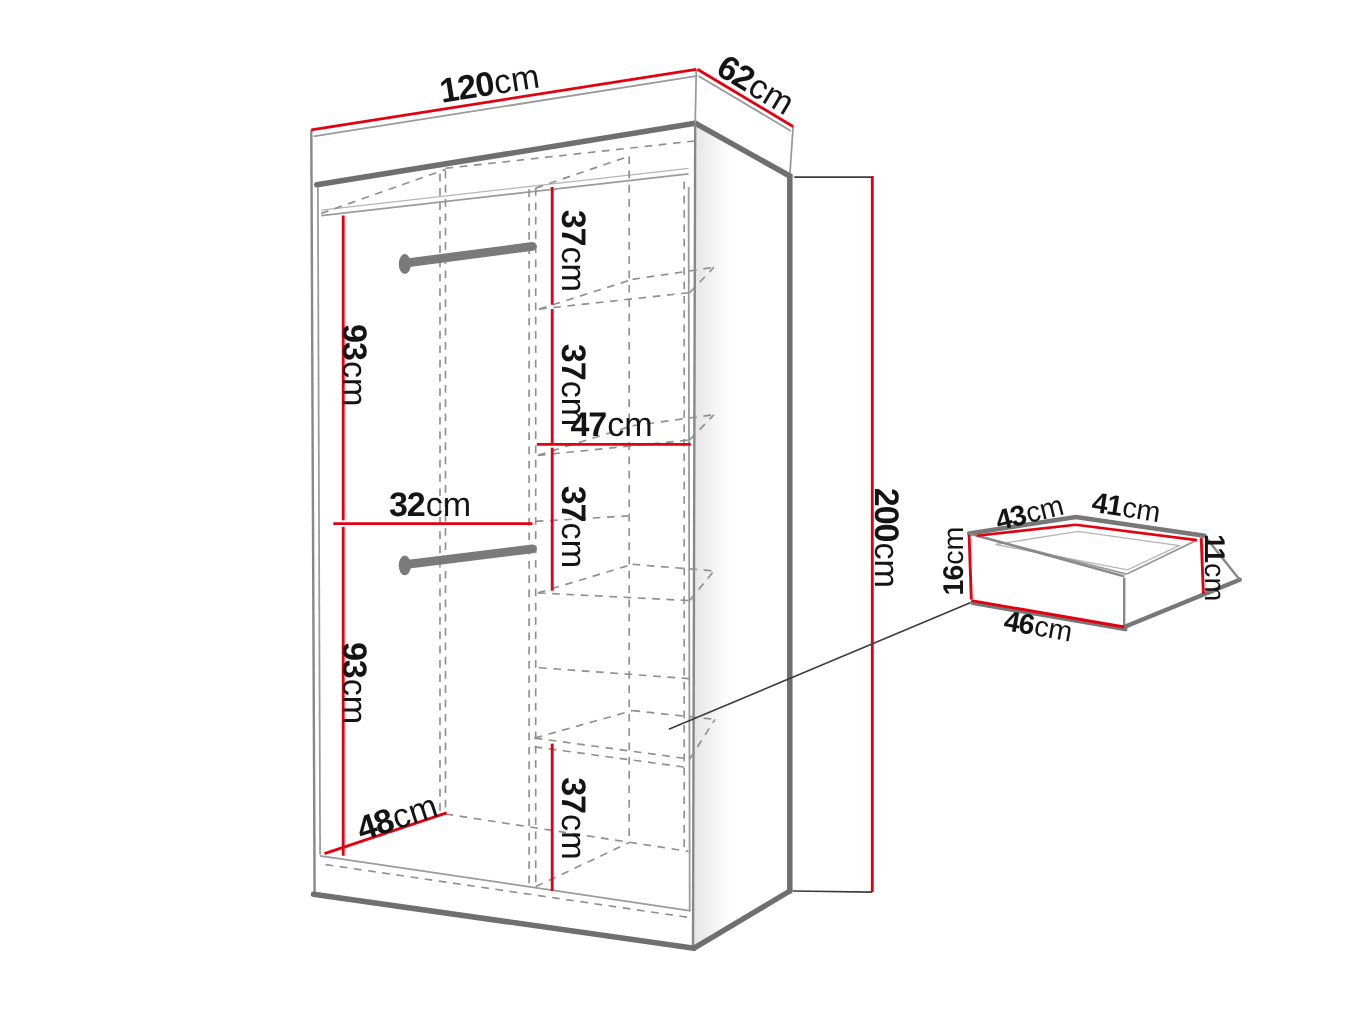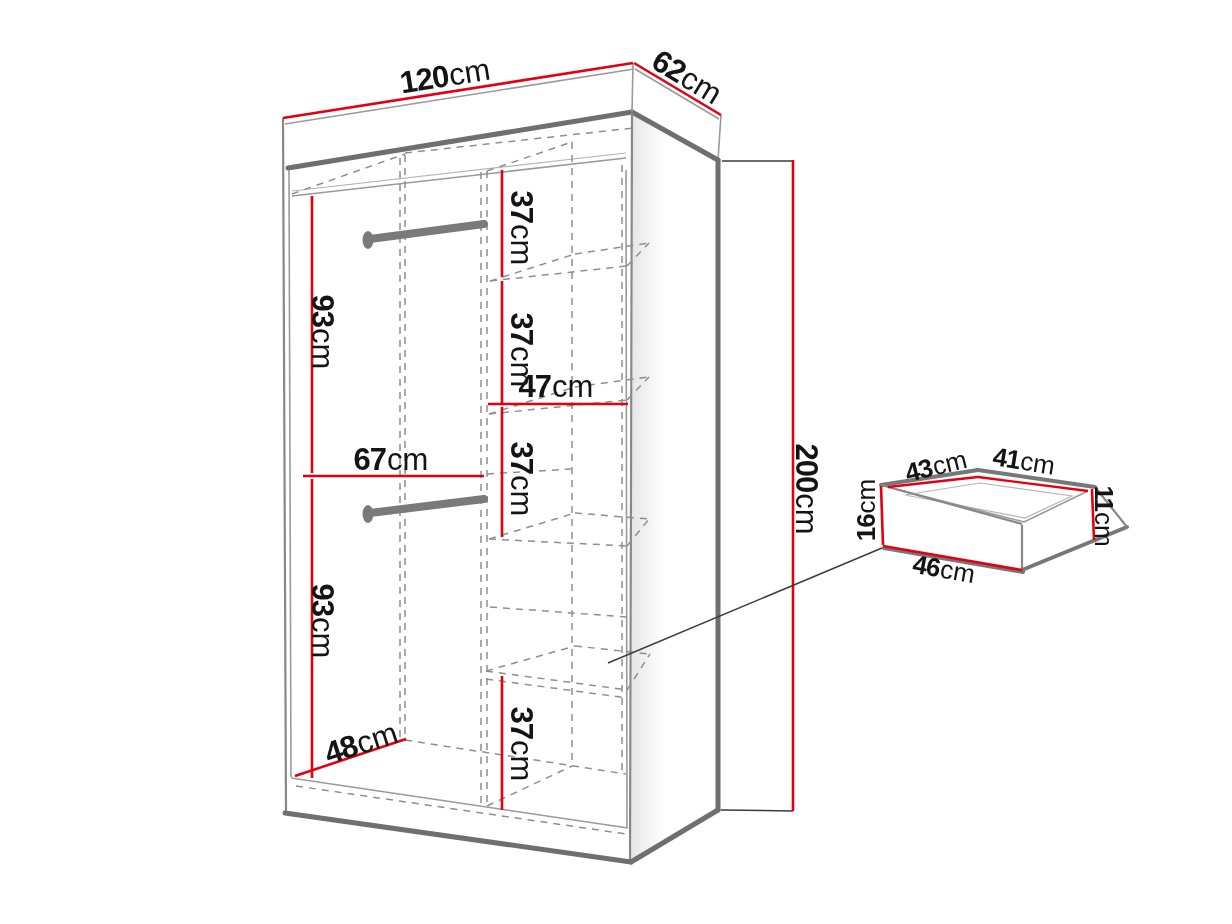--- a/index.html
+++ b/index.html
@@ -173,21 +173,21 @@
       <line class="r" x1="1092" y1="489" x2="1094" y2="540"></line>
     </g>
   </svg>
 
   <div class="dim" style="left:445px;top:76px;--r:-9deg"><span class="num">120</span><span class="unit">cm</span></div>
   <div class="dim" style="left:687px;top:77px;--r:31deg"><span class="num">62</span><span class="unit">cm</span></div>
   <div class="dim" style="left:806px;top:489px;--r:90deg"><span class="num">200</span><span class="unit">cm</span></div>
 
   <div class="dim" style="left:322px;top:332px;--r:90deg"><span class="num">93</span><span class="unit">cm</span></div>
   <div class="dim" style="left:322px;top:621px;--r:90deg"><span class="num">93</span><span class="unit">cm</span></div>
-  <div class="dim" style="left:391px;top:459px"><span class="num">67</span><span class="unit">cm</span></div>
+  <div class="dim" style="left:391px;top:459px"><span class="num">32</span><span class="unit">cm</span></div>
   <div class="dim" style="left:361px;top:743px;--r:-18deg"><span class="num">48</span><span class="unit">cm</span></div>
 
   <div class="dim" style="left:521px;top:228px;--r:90deg"><span class="num">37</span><span class="unit">cm</span></div>
   <div class="dim" style="left:521px;top:350px;--r:90deg"><span class="num">37</span><span class="unit">cm</span></div>
   <div class="dim" style="left:521px;top:479px;--r:90deg"><span class="num">37</span><span class="unit">cm</span></div>
   <div class="dim" style="left:521px;top:744px;--r:90deg"><span class="num">37</span><span class="unit">cm</span></div>
   <div class="dim" style="left:556px;top:386px"><span class="num">47</span><span class="unit">cm</span></div>
 
   <div class="dim small" style="left:936px;top:466px;--r:-14deg"><span class="num">43</span><span class="unit">cm</span></div>
   <div class="dim small" style="left:1024px;top:461px;--r:9deg"><span class="num">41</span><span class="unit">cm</span></div>

